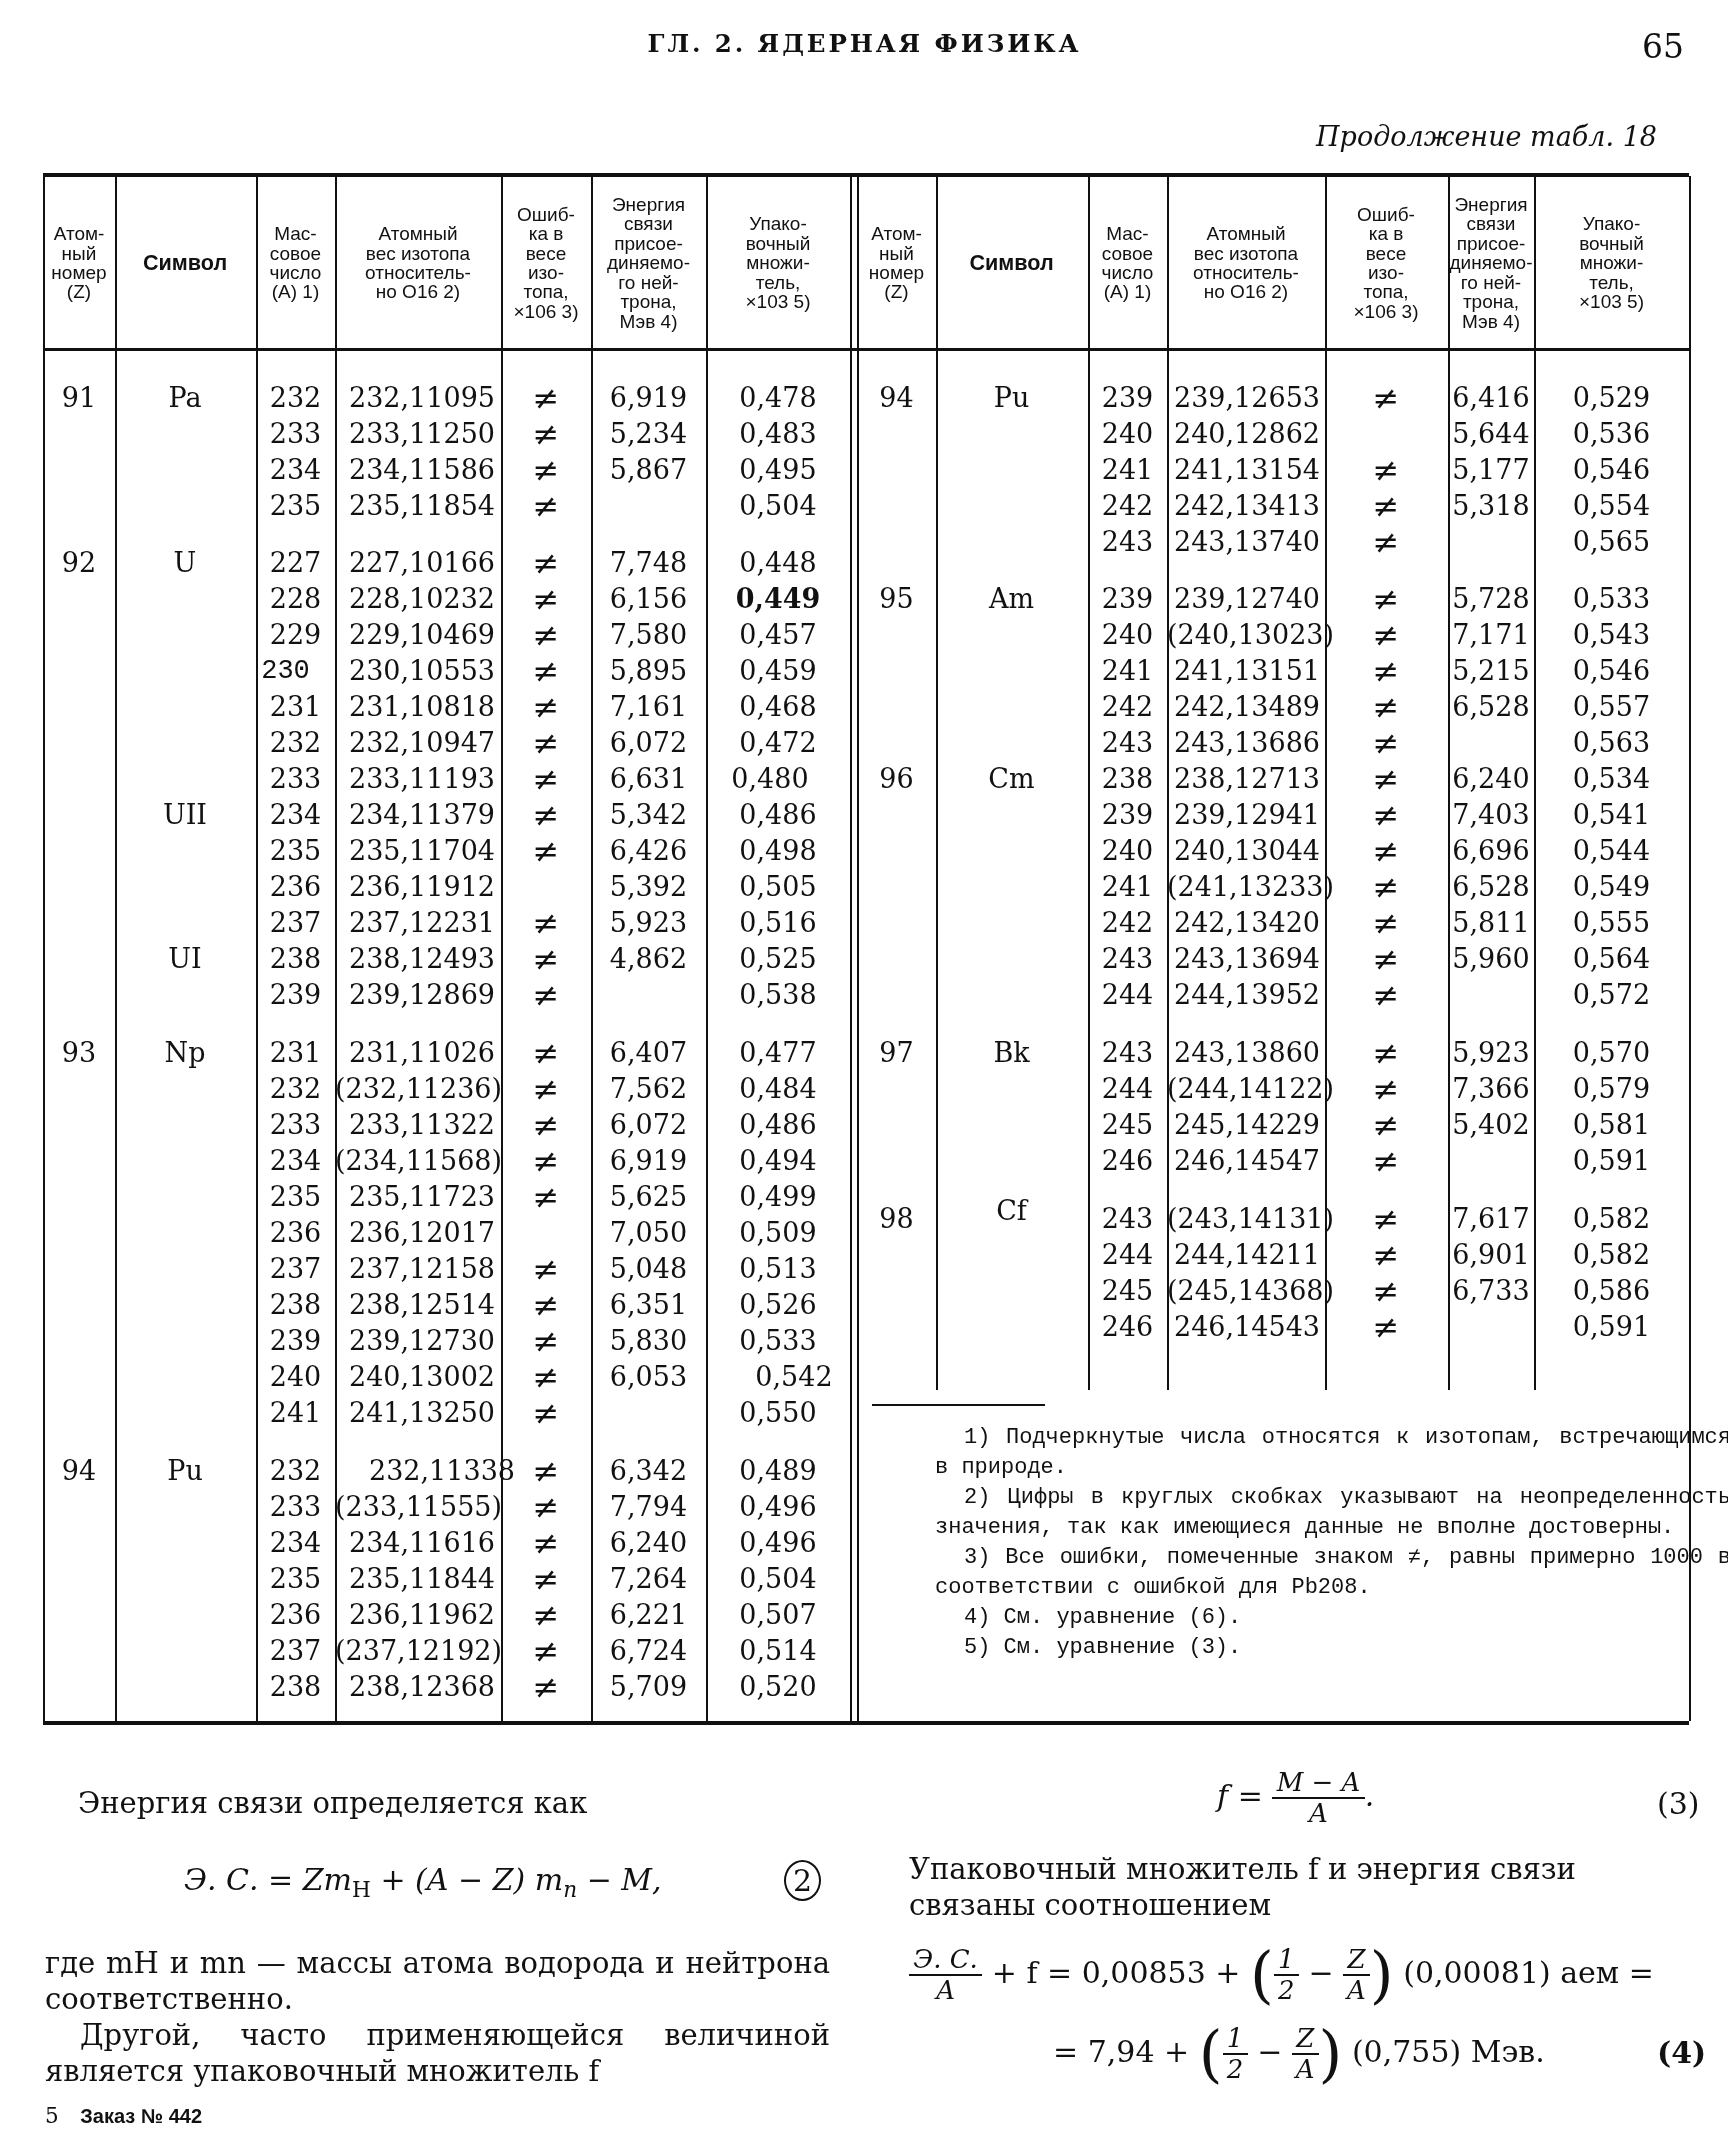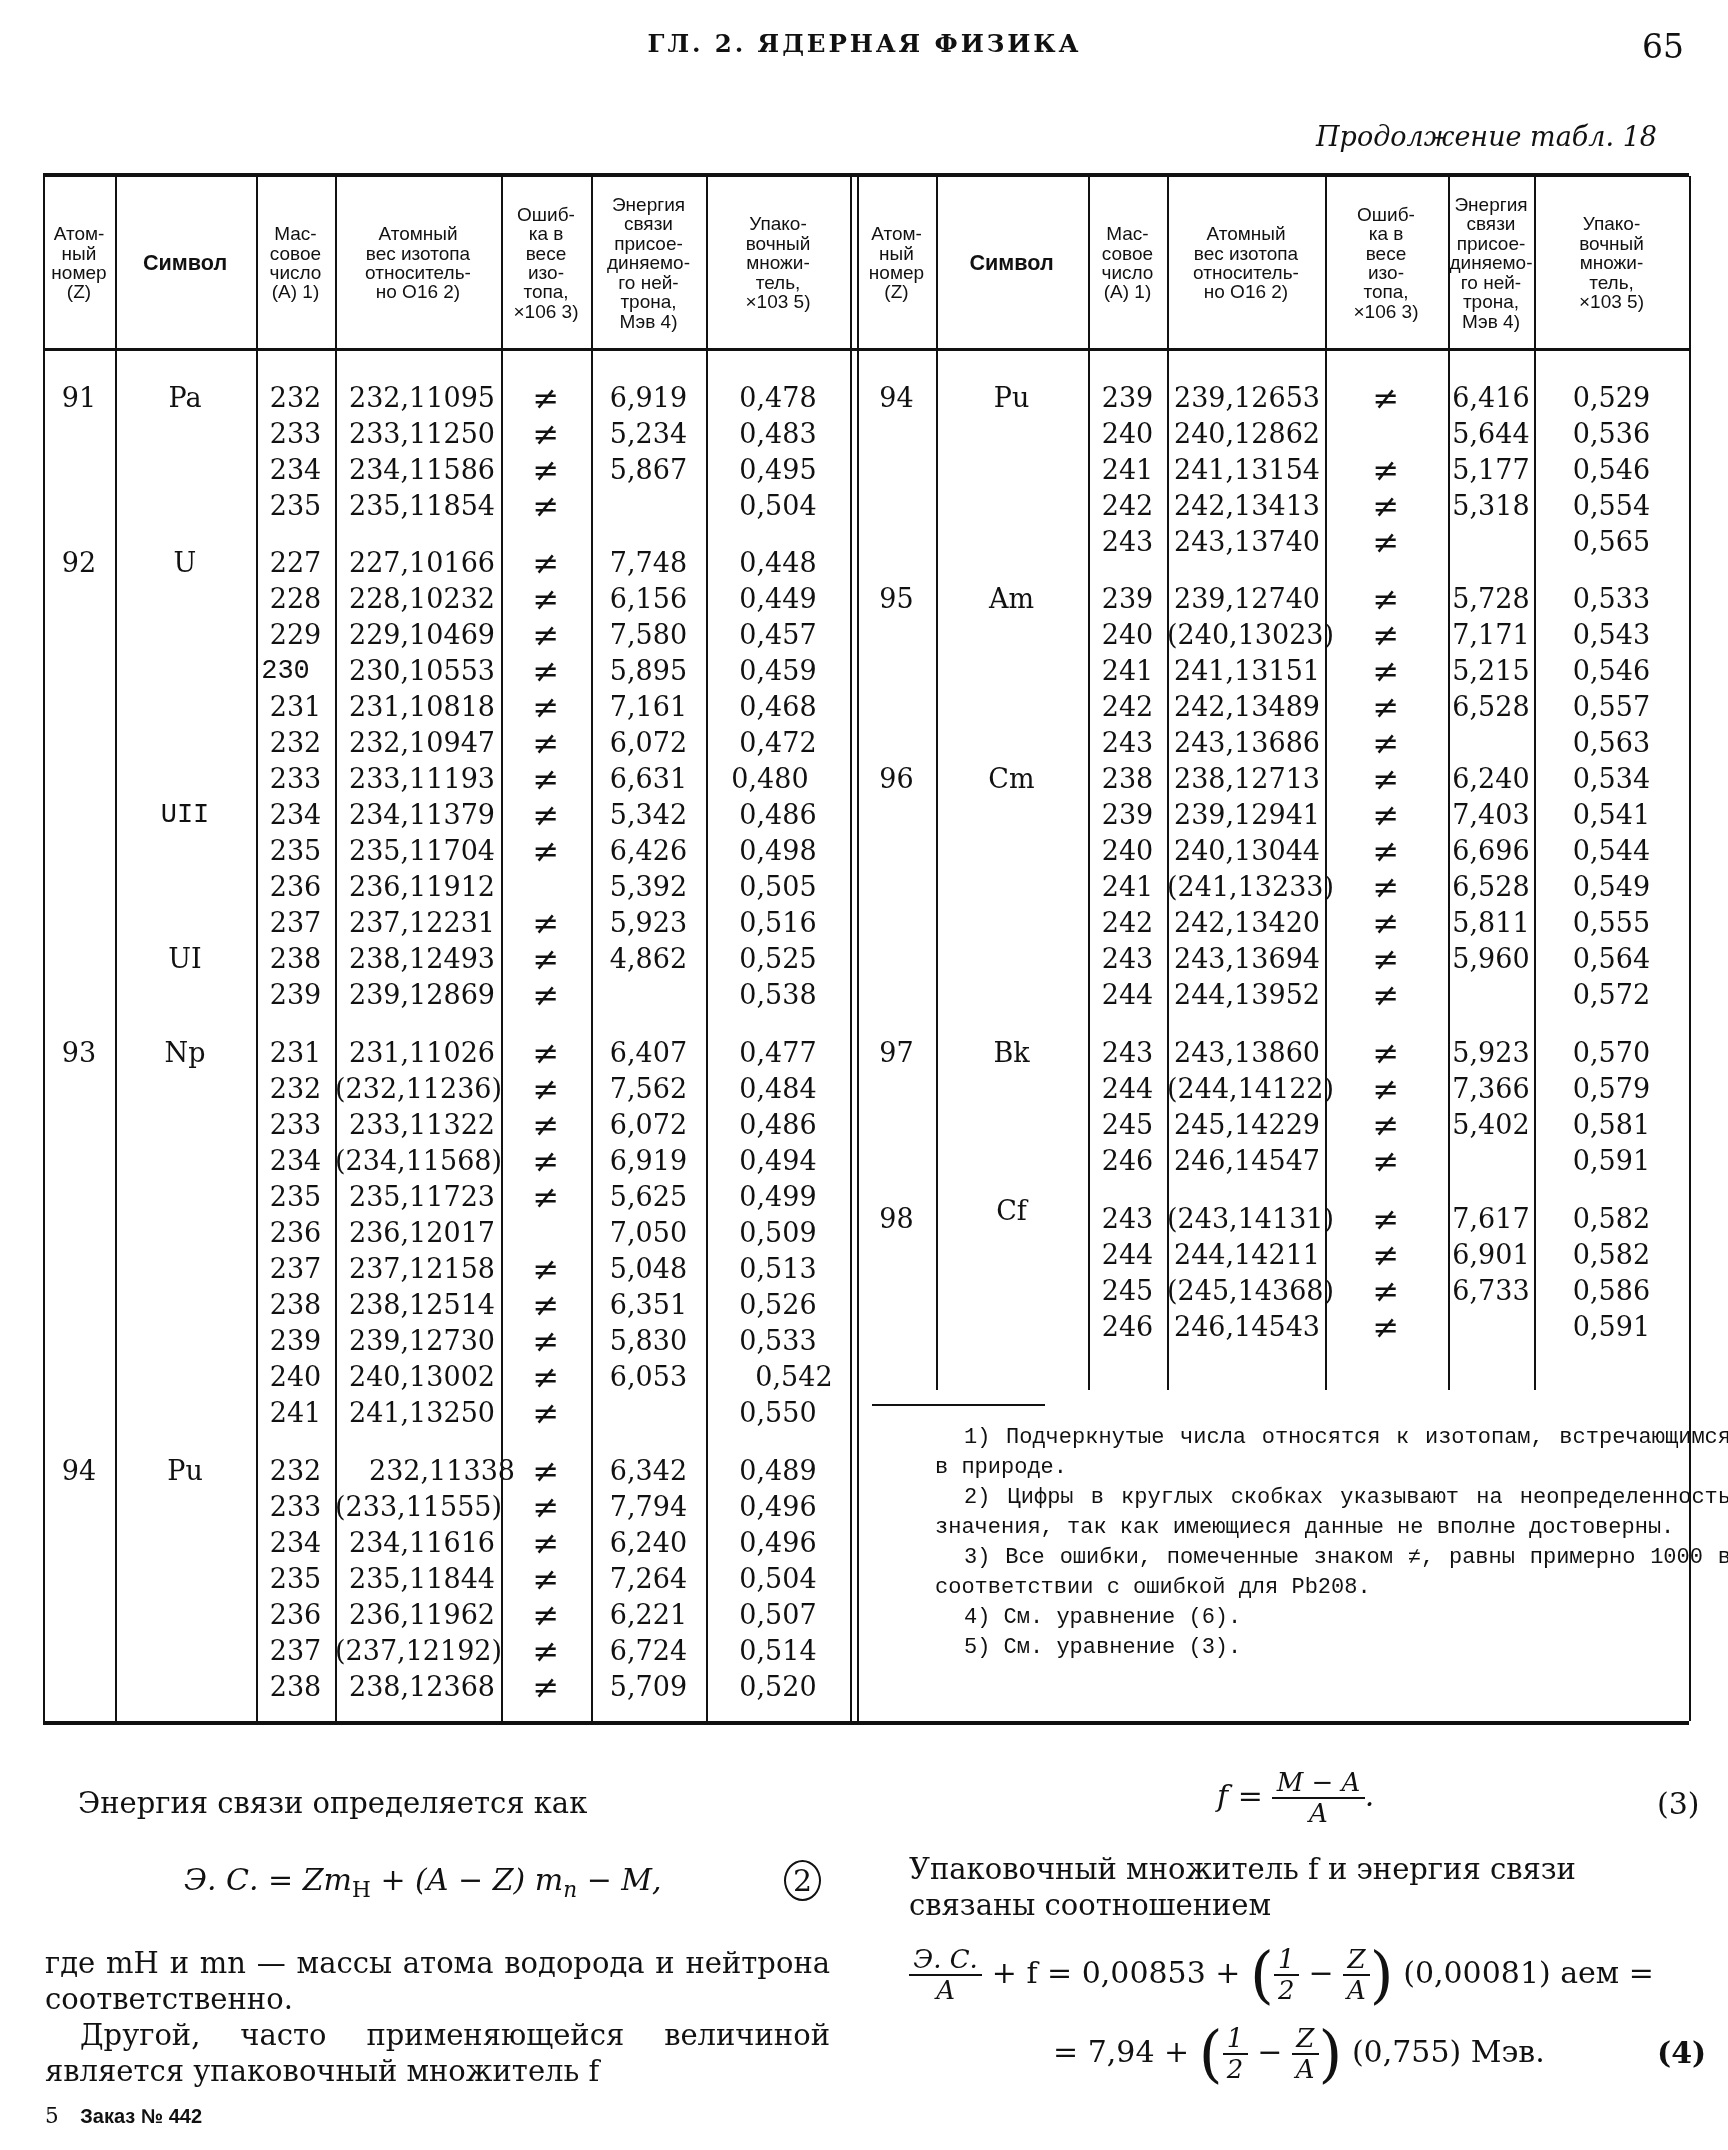--- a/index.html
+++ b/index.html
@@ -158,21 +158,21 @@
     <div class="cell c-sym" style="left: 115px; width: 140px; top: 545px;">U</div>
     <div class="cell c-a" style="left: 256px; width: 79px; top: 545px;">227</div>
     <div class="cell c-w" style="left: 335px; width: 160px; top: 545px;">227,10166</div>
     <div class="cell c-e" style="left: 501px; width: 90px; top: 545px;">≠</div>
     <div class="cell c-be" style="left: 591px; width: 115px; top: 545px;">7,748</div>
     <div class="cell c-pf" style="left: 706px; width: 144px; top: 545px;">0,448</div>
     <div class="cell c-a" style="left: 256px; width: 79px; top: 581px;">228</div>
     <div class="cell c-w" style="left: 335px; width: 160px; top: 581px;">228,10232</div>
     <div class="cell c-e" style="left: 501px; width: 90px; top: 581px;">≠</div>
     <div class="cell c-be" style="left: 591px; width: 115px; top: 581px;">6,156</div>
-    <div class="cell c-pf" style="left: 706px; width: 144px; top: 581px;">0,449</div>
+    <div class="cell c-pf" style="left: 706px; width: 144px; top: 581px; font-weight: bold;">0,449</div>
     <div class="cell c-a" style="left: 256px; width: 79px; top: 617px;">229</div>
     <div class="cell c-w" style="left: 335px; width: 160px; top: 617px;">229,10469</div>
     <div class="cell c-e" style="left: 501px; width: 90px; top: 617px;">≠</div>
     <div class="cell c-be" style="left: 591px; width: 115px; top: 617px;">7,580</div>
     <div class="cell c-pf" style="left: 706px; width: 144px; top: 617px;">0,457</div>
     <div class="cell c-a" style="left: 256px; width: 59px; top: 653px; font-family: Liberation Mono, monospace;">230</div>
     <div class="cell c-w" style="left: 335px; width: 160px; top: 653px;">230,10553</div>
     <div class="cell c-e" style="left: 501px; width: 90px; top: 653px;">≠</div>
     <div class="cell c-be" style="left: 591px; width: 115px; top: 653px;">5,895</div>
     <div class="cell c-pf" style="left: 706px; width: 144px; top: 653px;">0,459</div>
@@ -184,21 +184,21 @@
     <div class="cell c-a" style="left: 256px; width: 79px; top: 725px;">232</div>
     <div class="cell c-w" style="left: 335px; width: 160px; top: 725px;">232,10947</div>
     <div class="cell c-e" style="left: 501px; width: 90px; top: 725px;">≠</div>
     <div class="cell c-be" style="left: 591px; width: 115px; top: 725px;">6,072</div>
     <div class="cell c-pf" style="left: 706px; width: 144px; top: 725px;">0,472</div>
     <div class="cell c-a" style="left: 256px; width: 79px; top: 761px;">233</div>
     <div class="cell c-w" style="left: 335px; width: 160px; top: 761px;">233,11193</div>
     <div class="cell c-e" style="left: 501px; width: 90px; top: 761px;">≠</div>
     <div class="cell c-be" style="left: 591px; width: 115px; top: 761px;">6,631</div>
     <div class="cell c-pf" style="left: 706px; width: 128px; top: 761px;">0,480</div>
-    <div class="cell c-sym" style="left: 115px; width: 140px; top: 797px; font-family: Liberation Mono, monospace;">UII</div>
+    <div class="cell c-sym" style="left: 115px; width: 140px; top: 797px;">UII</div>
     <div class="cell c-a" style="left: 256px; width: 79px; top: 797px;">234</div>
     <div class="cell c-w" style="left: 335px; width: 160px; top: 797px;">234,11379</div>
     <div class="cell c-e" style="left: 501px; width: 90px; top: 797px;">≠</div>
     <div class="cell c-be" style="left: 591px; width: 115px; top: 797px;">5,342</div>
     <div class="cell c-pf" style="left: 706px; width: 144px; top: 797px;">0,486</div>
     <div class="cell c-a" style="left: 256px; width: 79px; top: 833px;">235</div>
     <div class="cell c-w" style="left: 335px; width: 160px; top: 833px;">235,11704</div>
     <div class="cell c-e" style="left: 501px; width: 90px; top: 833px;">≠</div>
     <div class="cell c-be" style="left: 591px; width: 115px; top: 833px;">6,426</div>
     <div class="cell c-pf" style="left: 706px; width: 144px; top: 833px;">0,498</div>

